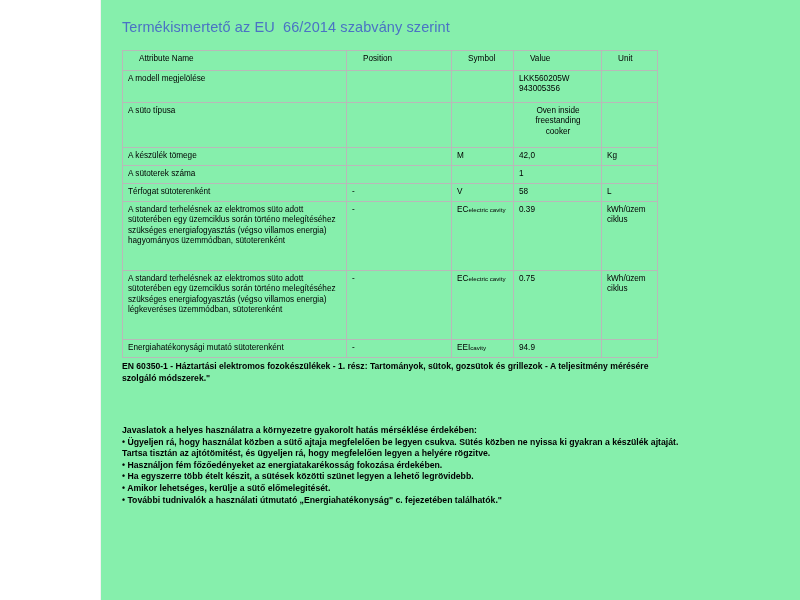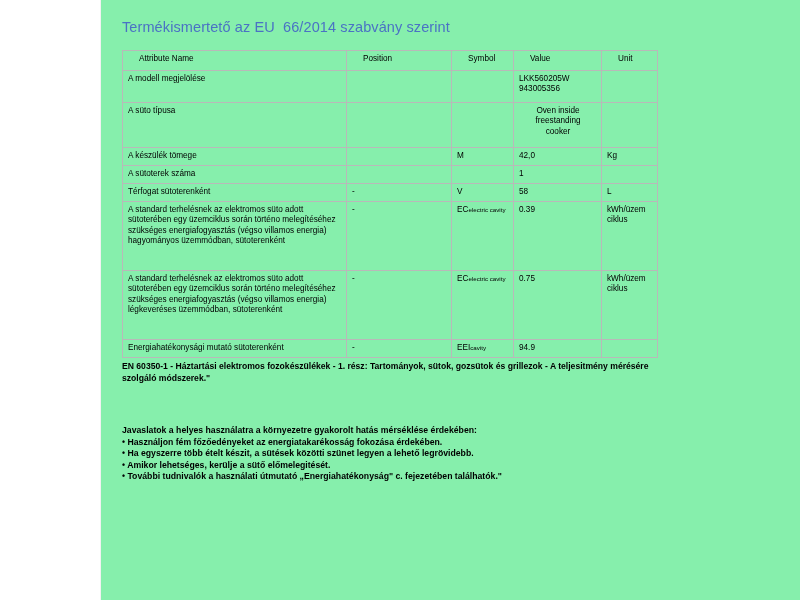--- a/index.html
+++ b/index.html
@@ -202,20 +202,21 @@
           <td class="valcell">94.9</td>
           <td></td>
         </tr>
       </tbody>
     </table>
 
     <div id="standard-note">EN 60350-1 - Háztartási elektromos fozokészülékek - 1. rész: Tartományok, sütok, gozsütok és grillezok - A teljesitmény mérésére szolgáló módszerek."</div>
 
     <div id="recommendations">
       <span class="rec-head">Javaslatok a helyes használatra a környezetre gyakorolt hatás mérséklése érdekében:</span>
+      <span class="rec-item">• Ügyeljen rá, hogy használat közben a sütő ajtaja megfelelően be legyen csukva. Sütés közben ne nyissa ki gyakran a készülék ajtaját. Tartsa tisztán az ajtótömitést, és ügyeljen rá, hogy megfelelően legyen a helyére rögzitve.</span>
       <span class="rec-item">• Használjon fém főzőedényeket az energiatakarékosság fokozása érdekében.</span>
       <span class="rec-item">• Ha egyszerre több ételt készit, a sütések közötti szünet legyen a lehető legrövidebb.</span>
       <span class="rec-item">• Amikor lehetséges, kerülje a sütő előmelegitését.</span>
       <span class="rec-item">• További tudnivalók a használati útmutató „Energiahatékonyság" c. fejezetében találhatók."</span>
     </div>
 
   </div>
 </div>
 
 </body></html>

